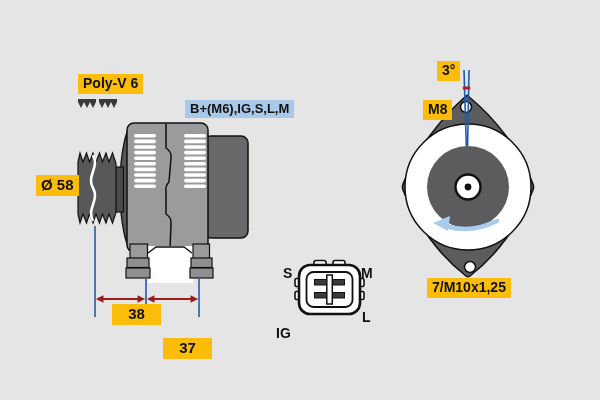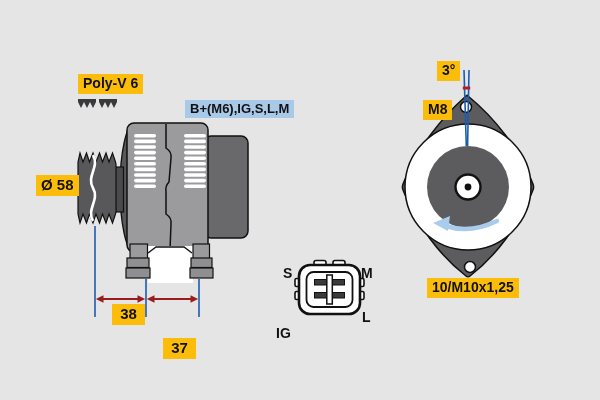--- a/index.html
+++ b/index.html
@@ -2,21 +2,21 @@
 <html><head>
 <meta charset="utf-8">
 <style>
   html,body{margin:0;padding:0;background:#fff;}
   #canvas{position:relative;width:600px;height:400px;background:#e5e5e5;overflow:hidden;
           font-family:"Liberation Sans", sans-serif;}
   svg{position:absolute;left:0;top:0;}
   .lbl{position:absolute;font-weight:bold;color:#111;white-space:nowrap;line-height:1.25;}
   .yellow{background:#FBBD09;padding:1px 5px;font-size:14px;}
   .blue{background:#A9C9E9;padding:1px 5px;font-size:13px;}
-  .dim{width:33px;text-align:center;padding:1px 0;font-size:15px;}
+  .dim{width:33px;text-align:center;padding:1px 8px;font-size:15px;}
   .pin{font-size:14px;background:transparent;}
 </style>
 </head>
 <body>
 
 <div id="canvas">
 
   <svg width="600" height="400" viewBox="0 0 600 400">
 
     <g>
@@ -147,15 +147,15 @@
   <div class="lbl yellow dim" style="left:112px;top:304px;">38</div>
   <div class="lbl yellow dim" style="left:163px;top:304px;margin-top:34px;">37</div>
 
   <div class="lbl pin" style="left:283px;top:265px;">S</div>
   <div class="lbl pin" style="left:361px;top:265px;">M</div>
   <div class="lbl pin" style="left:276px;top:325px;">IG</div>
   <div class="lbl pin" style="left:362px;top:309px;">L</div>
 
   <div class="lbl yellow" style="left:437px;top:61px;">3°</div>
   <div class="lbl yellow" style="left:423px;top:100px;">M8</div>
-  <div class="lbl yellow" style="left:427px;top:278px;">10/M10x1,25</div>
+  <div class="lbl yellow" style="left:427px;top:278px;">7/M10x1,25</div>
 
 </div>
 
 </body></html>

